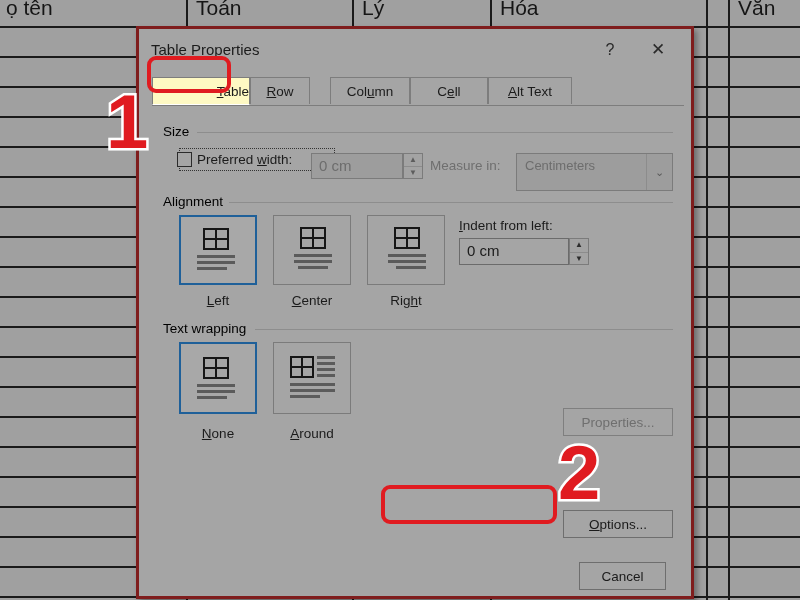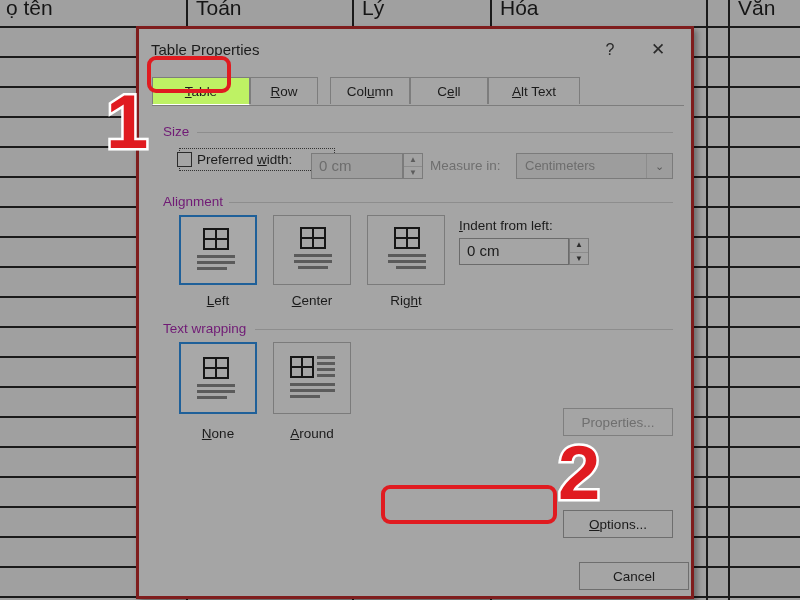--- a/index.html
+++ b/index.html
@@ -96,32 +96,33 @@
     text-align: center;
     font-size: 13.5px;
     color: #1b1b1b;
     border-left: 1px solid #7d7d7d;
     border-right: 1px solid #7d7d7d;
     border-top: 1px solid #7d7d7d;
     box-sizing: border-box;
     background: #a5a5a5;
   }
   .tab.active {
-    background: #bef264;
+    background: #fef9c3;
     border-bottom: 1px solid #ffffff;
     height: 28px;
     z-index: 3;
+    text-align: right;
   }
   u { text-decoration: underline; }
 
   
   .group-label {
     position: absolute;
     font-size: 13.5px;
-    color: #701a75;
+    color: #000000;
     background: #a5a5a5;
     padding-right: 6px;
     z-index: 2;
   }
   .group-rule {
     position: absolute;
     height: 1px;
     background: #8d8d8d;
   }
 
@@ -329,51 +330,51 @@
   <div id="titlebar">
     <div id="title-text">Table Properties</div>
     <div class="title-btn" id="help-btn">?</div>
     <div class="title-btn" id="close-btn">✕</div>
   </div>
 
   <div id="tabstrip">
     <div class="tab active" style="left:0px;width:98px">
       <u>T</u><span>able</span>
     </div>
-    <div class="tab" style="left:98px;width:68px">
+    <div class="tab" style="left:98px;width:60px">
       <u>R</u><span>ow</span>
     </div>
     <div class="tab" style="left:178px;width:80px">
       <span>Col</span><u>u</u><span>mn</span>
     </div>
     <div class="tab" style="left:258px;width:78px">
       <span>C</span><u>e</u><span>ll</span>
     </div>
-    <div class="tab" style="left:336px;width:92px">
+    <div class="tab" style="left:336px;width:84px">
       <u>A</u><span>lt Text</span>
     </div>
   </div>
 
   <div class="group-label" style="left:24px;top:95px">Size</div>
   <div class="group-rule" style="left:58px;top:103px;width:476px"></div>
 
   <div class="cb-focus" style="left:40px;top:119px;width:156px;height:23px"></div>
   <div class="checkbox" style="left:38px;top:123px"></div>
   <div class="ctl-label" style="left:58px;top:123px">
     <span>Preferred </span><u>w</u><span>idth:</span>
   </div>
 
   <div class="field" style="left:172px;top:124px;width:92px;height:26px">0 cm</div>
   <div class="spin disabled" style="left:264px;top:124px;height:26px">
     <div class="arrow top">▲</div>
     <div class="arrow">▼</div>
   </div>
 
   <div class="ctl-label disabled" style="left:291px;top:129px">Measure in:</div>
-  <div class="combo" style="left:377px;top:124px;width:157px;height:26px">
+  <div class="combo" style="left:377px;top:124px;width:157px;height:38px">
     <span>Centimeters</span>
     <span class="combo-arrow">⌄</span>
   </div>
 
   <div class="group-label" style="left:24px;top:165px">Alignment</div>
   <div class="group-rule" style="left:88px;top:173px;width:446px"></div>
 
   <div class="tile selected" style="left:40px;top:186px">
     <span class="ticon">
       <span class="tgrid" style="left:22px;top:11px;width:26px;height:22px"></span>
@@ -449,20 +450,20 @@
   <div class="tile-cap" style="left:134px;top:397px">
     <u>A</u><span>round</span>
   </div>
 
   <div class="btn disabled" style="left:424px;top:379px;width:110px;height:28px">Properties...</div>
 
   <div class="btn" style="left:424px;top:481px;width:110px;height:28px">
     <span><u>O</u><span>ptions...</span></span>
   </div>
 
-  <div class="btn" style="left:440px;top:533px;width:110px;height:28px">Cancel</div>
+  <div class="btn" style="left:440px;top:533px;width:87px;height:28px">Cancel</div>
 </div>
 
 <div class="red-ring" style="left:147px;top:56px;width:84px;height:37px"></div>
 <div class="red-num" style="left:106px;top:84px">1</div>
 
 <div class="red-ring" style="left:381px;top:485px;width:176px;height:39px"></div>
 <div class="red-num" style="left:558px;top:435px">2</div>
 
 </body></html>

